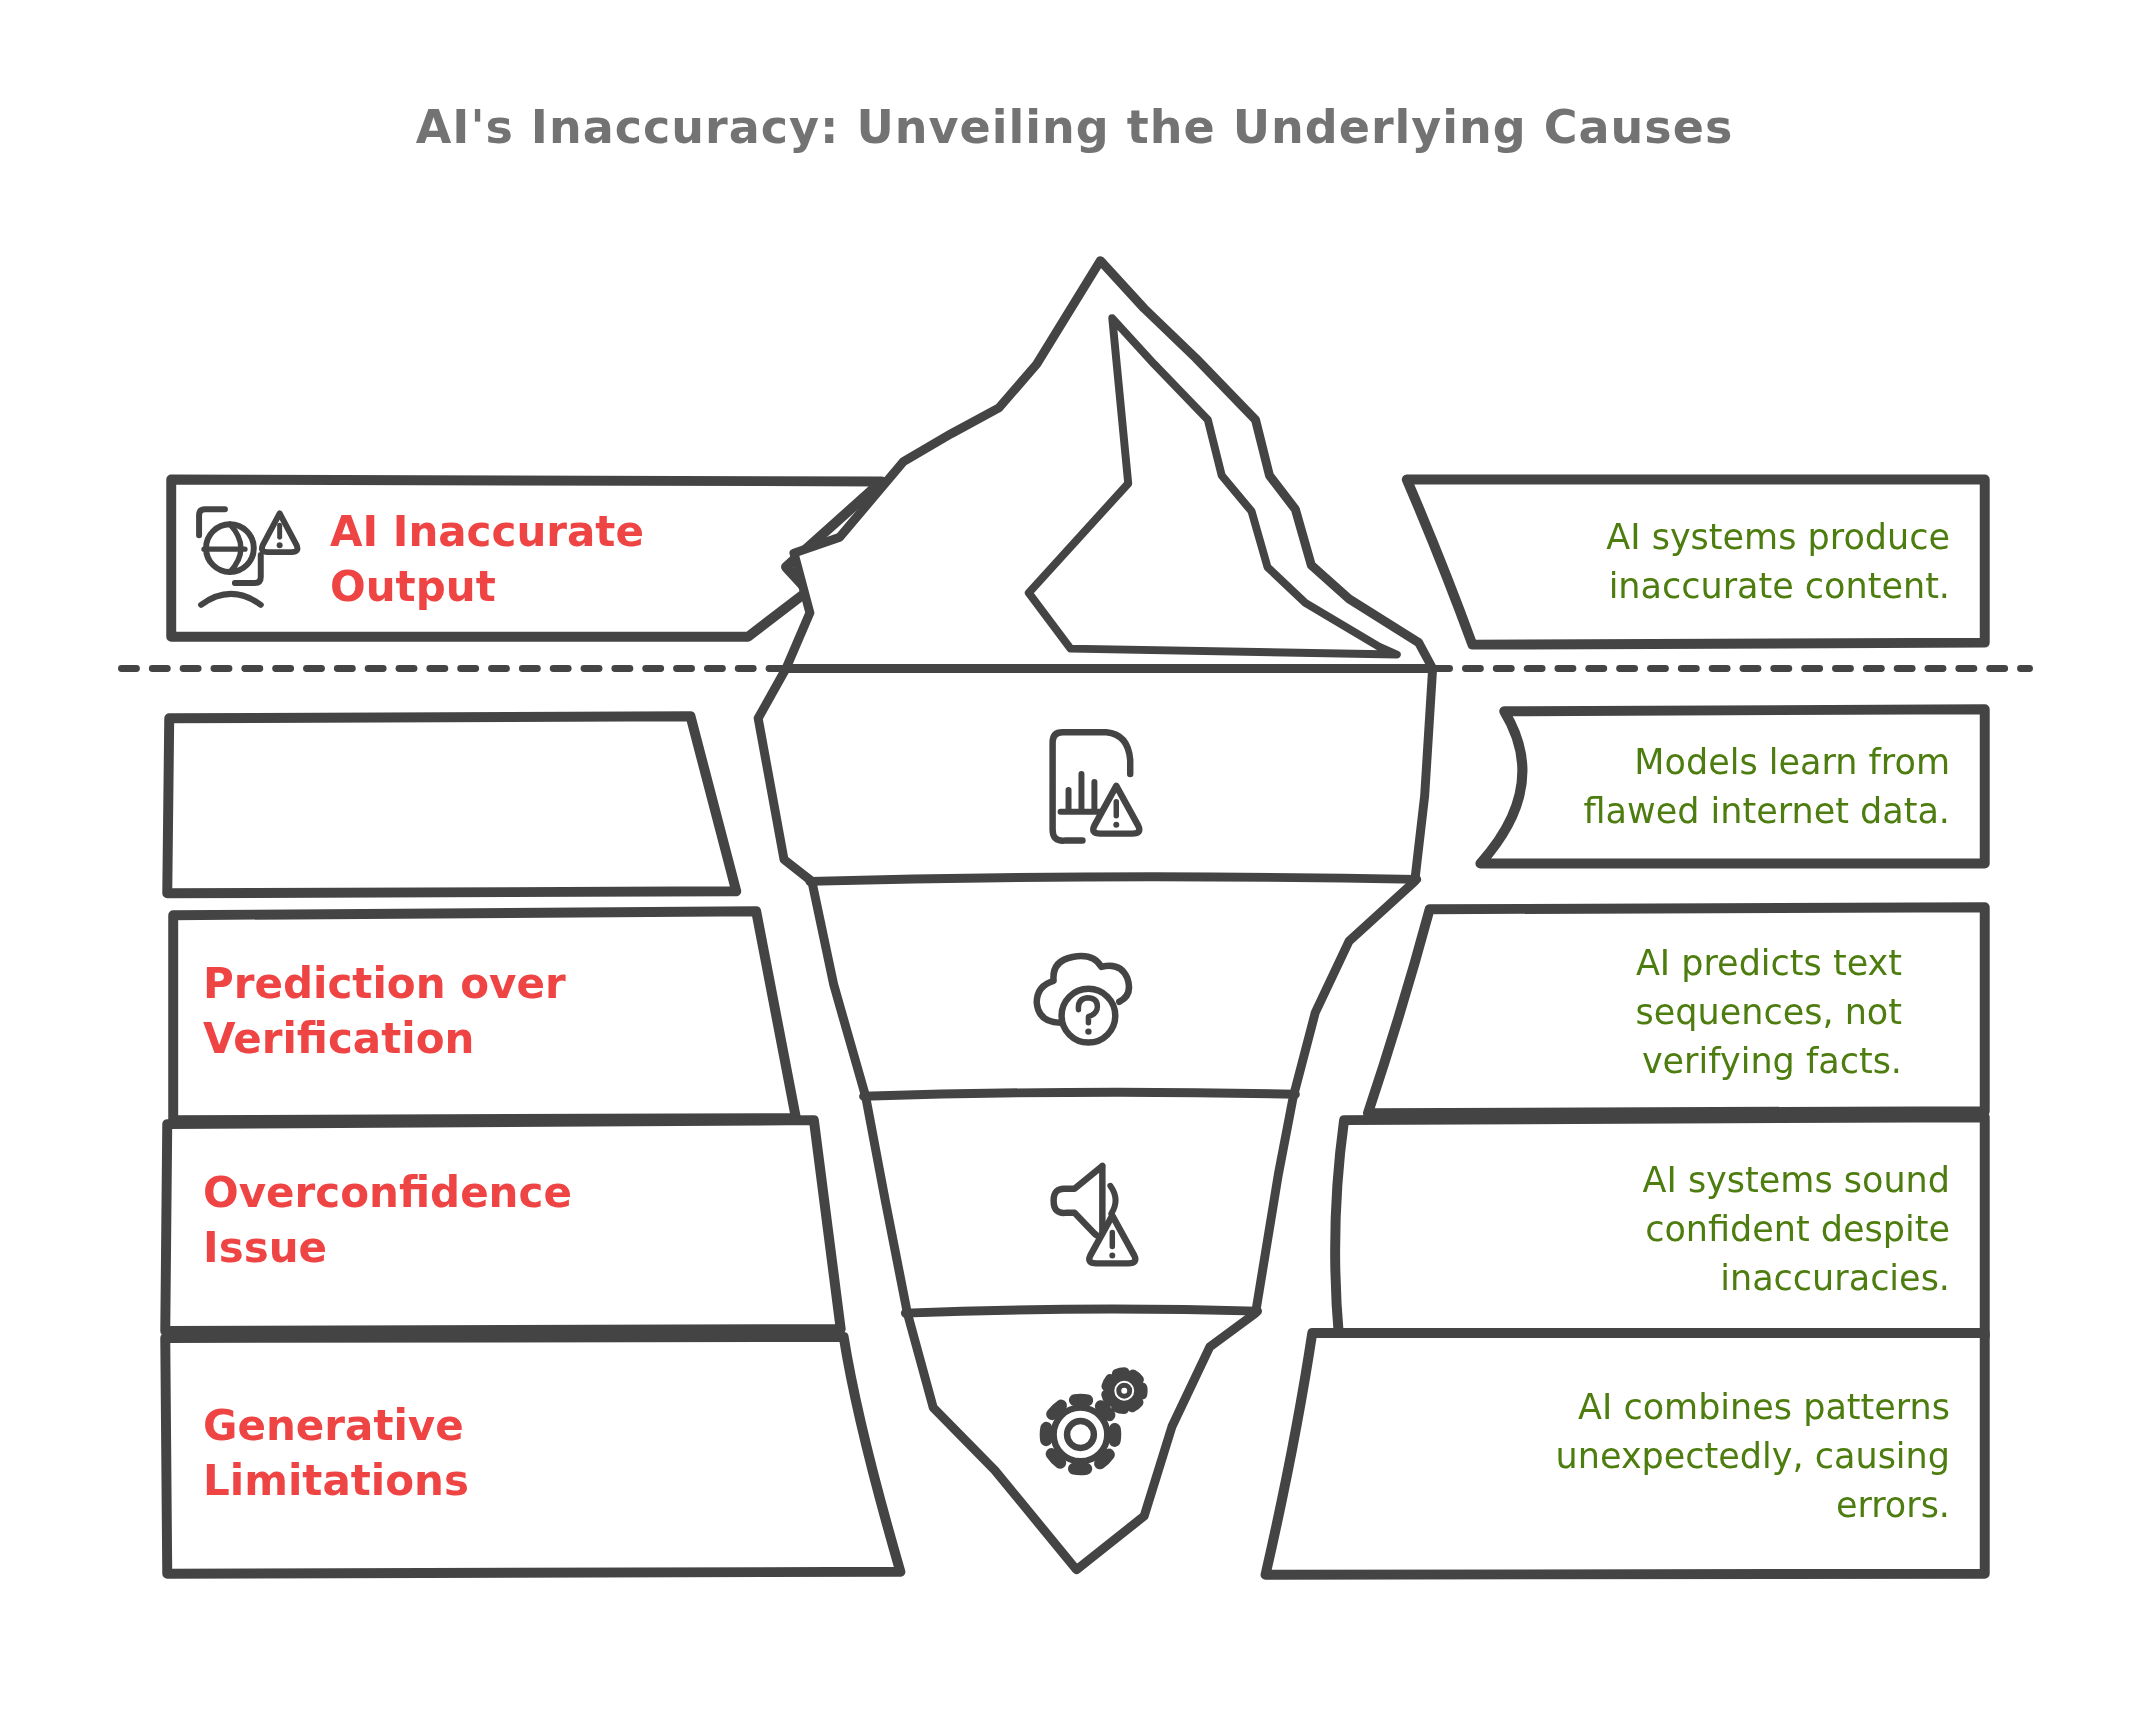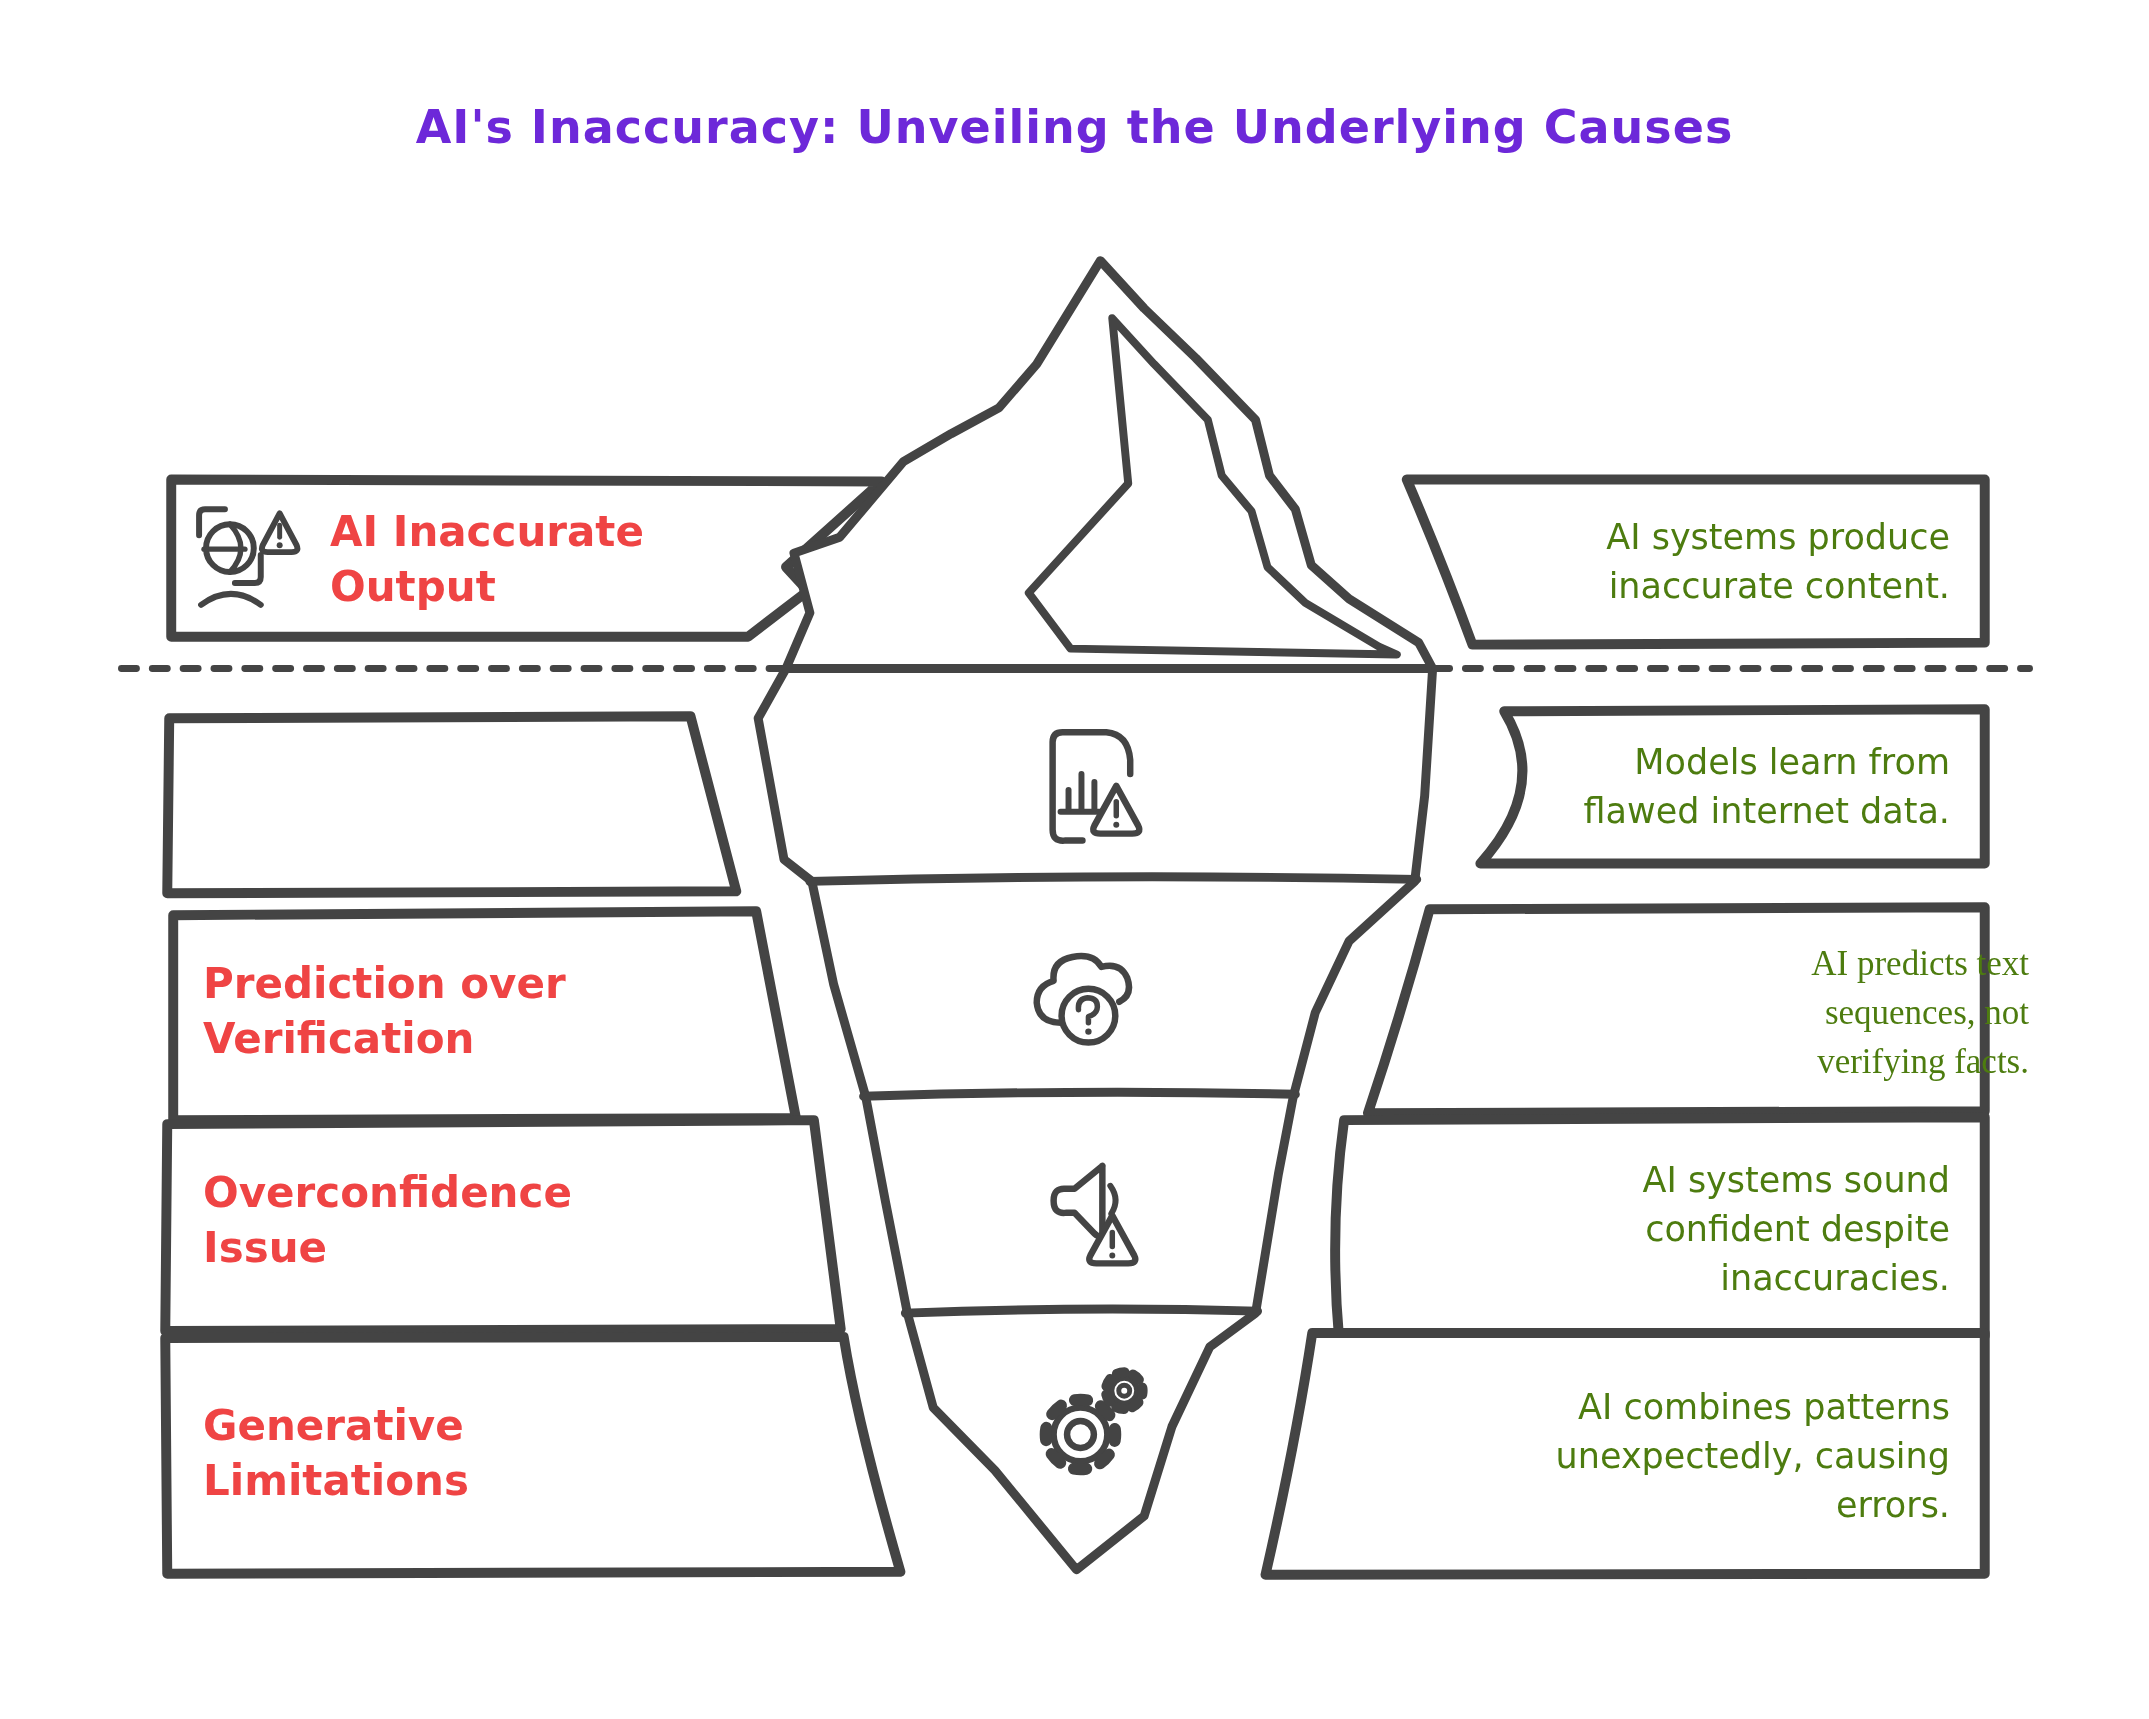--- a/index.html
+++ b/index.html
@@ -2,31 +2,31 @@
 <html style="--ink: #444444; --bg: #ffffff;"><head>
 <meta charset="utf-8">
 <style>
   html,body{margin:0;padding:0;background:#fff;}
   .canvas{position:relative;width:2149px;height:1719px;background:var(--bg,#fff);overflow:hidden;
           font-family:"DejaVu Sans","Liberation Sans",sans-serif;color:#4a4a4a;}
   svg.art{position:absolute;left:0;top:0;}
   .ink{stroke:var(--ink,#444);fill:none;stroke-linecap:round;stroke-linejoin:round;}
   .ink-fill{stroke:var(--ink,#444);fill:#fff;stroke-linejoin:round;stroke-linecap:round;}
   .title{position:absolute;left:0;top:100px;width:2149px;text-align:center;
-         font-size:46px;font-weight:bold;letter-spacing:1px;color:#6d28d9;}
+         font-size:46px;font-weight:bold;letter-spacing:1px;color:#737373;}
   .lbl{position:absolute;white-space:pre-line;font-weight:bold;font-size:42px;line-height:1.3;color:#ef4444;}
   .desc{position:absolute;white-space:pre-line;text-align:right;font-size:35px;line-height:1.4;color:#4d7c0f;width:418px;}
   .lbl1{left:330px;top:505px;}
   .lbl2{left:203px;top:748px;}
   .lbl3{left:203px;top:957px;}
   .lbl4{left:203px;top:1166px;}
   .lbl5{left:203px;top:1399px;}
   .desc1{left:1532px;top:513px;}
   .desc2{left:1532px;top:738px;}
-  .desc3{left:1611px;top:939px;font-family:Liberation Serif, serif;}
+  .desc3{left:1484px;top:939px;}
   .desc4{left:1532px;top:1156px;}
   .desc5{left:1532px;top:1383px;}
 </style>
 </head>
 <body>
 
 <div class="canvas">
 
   <svg class="art" width="2149" height="1719" viewBox="0 0 2160 1728">
 

